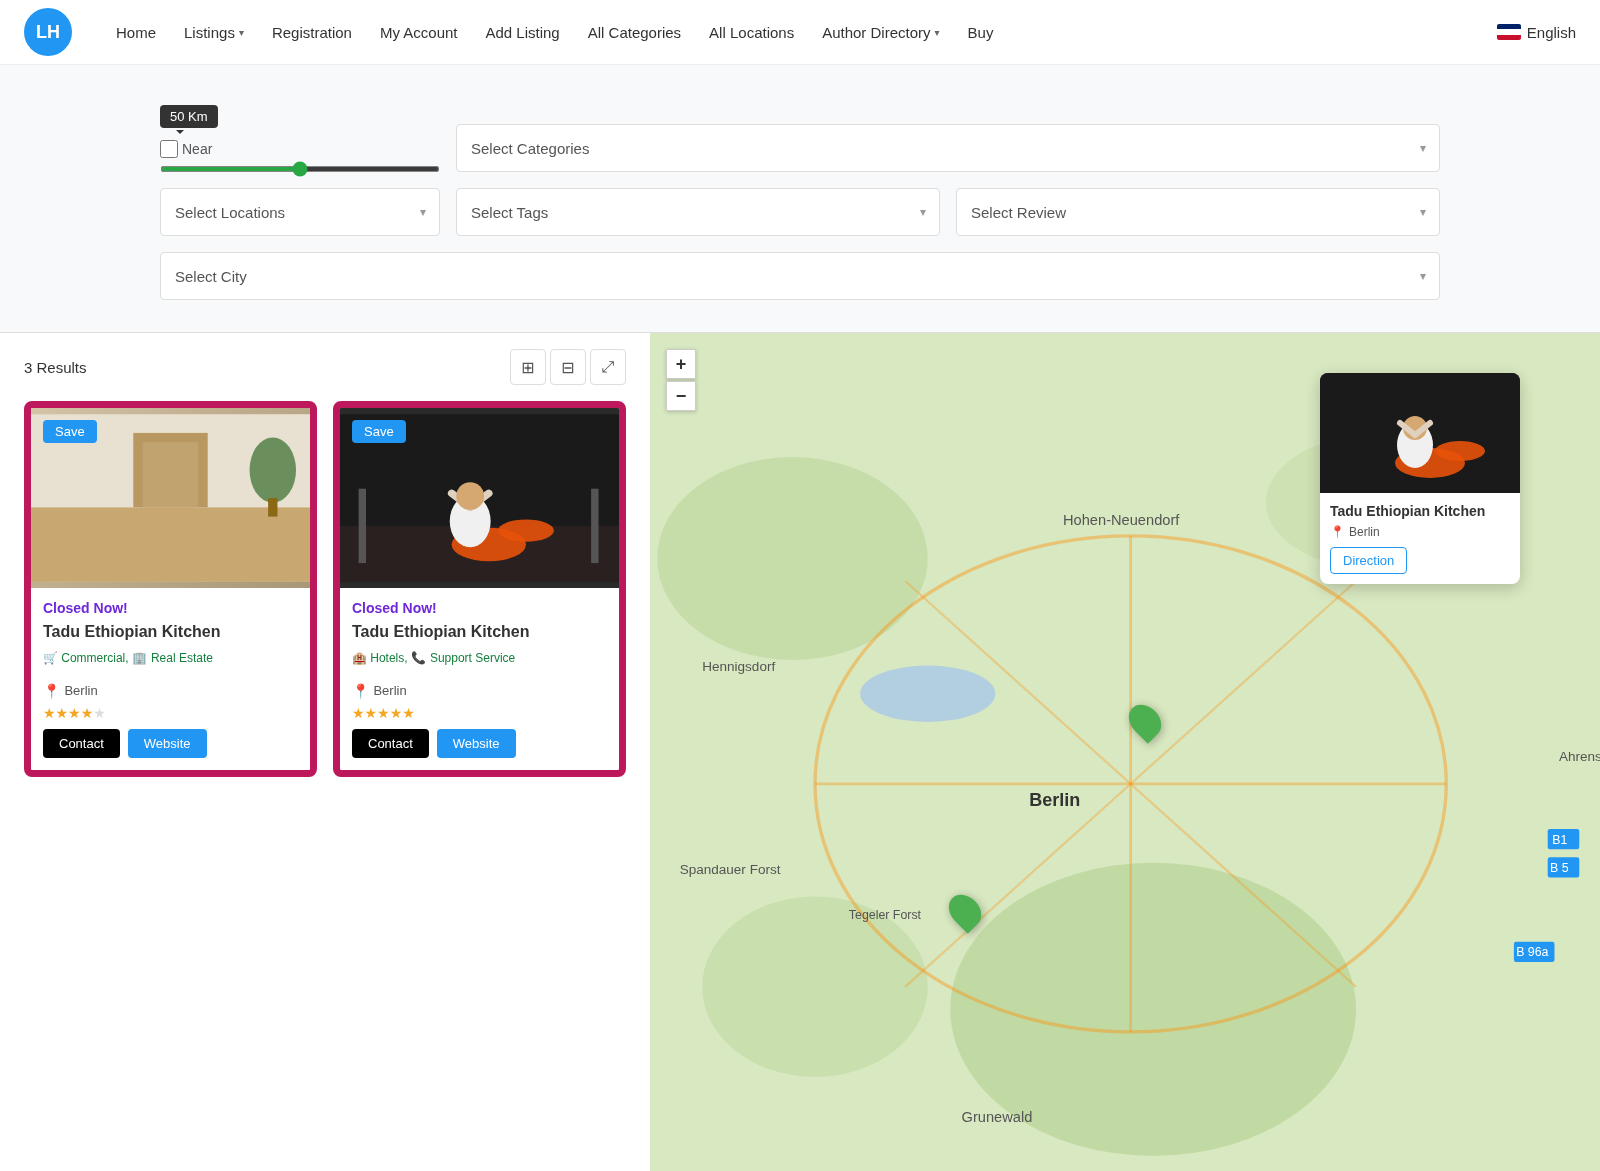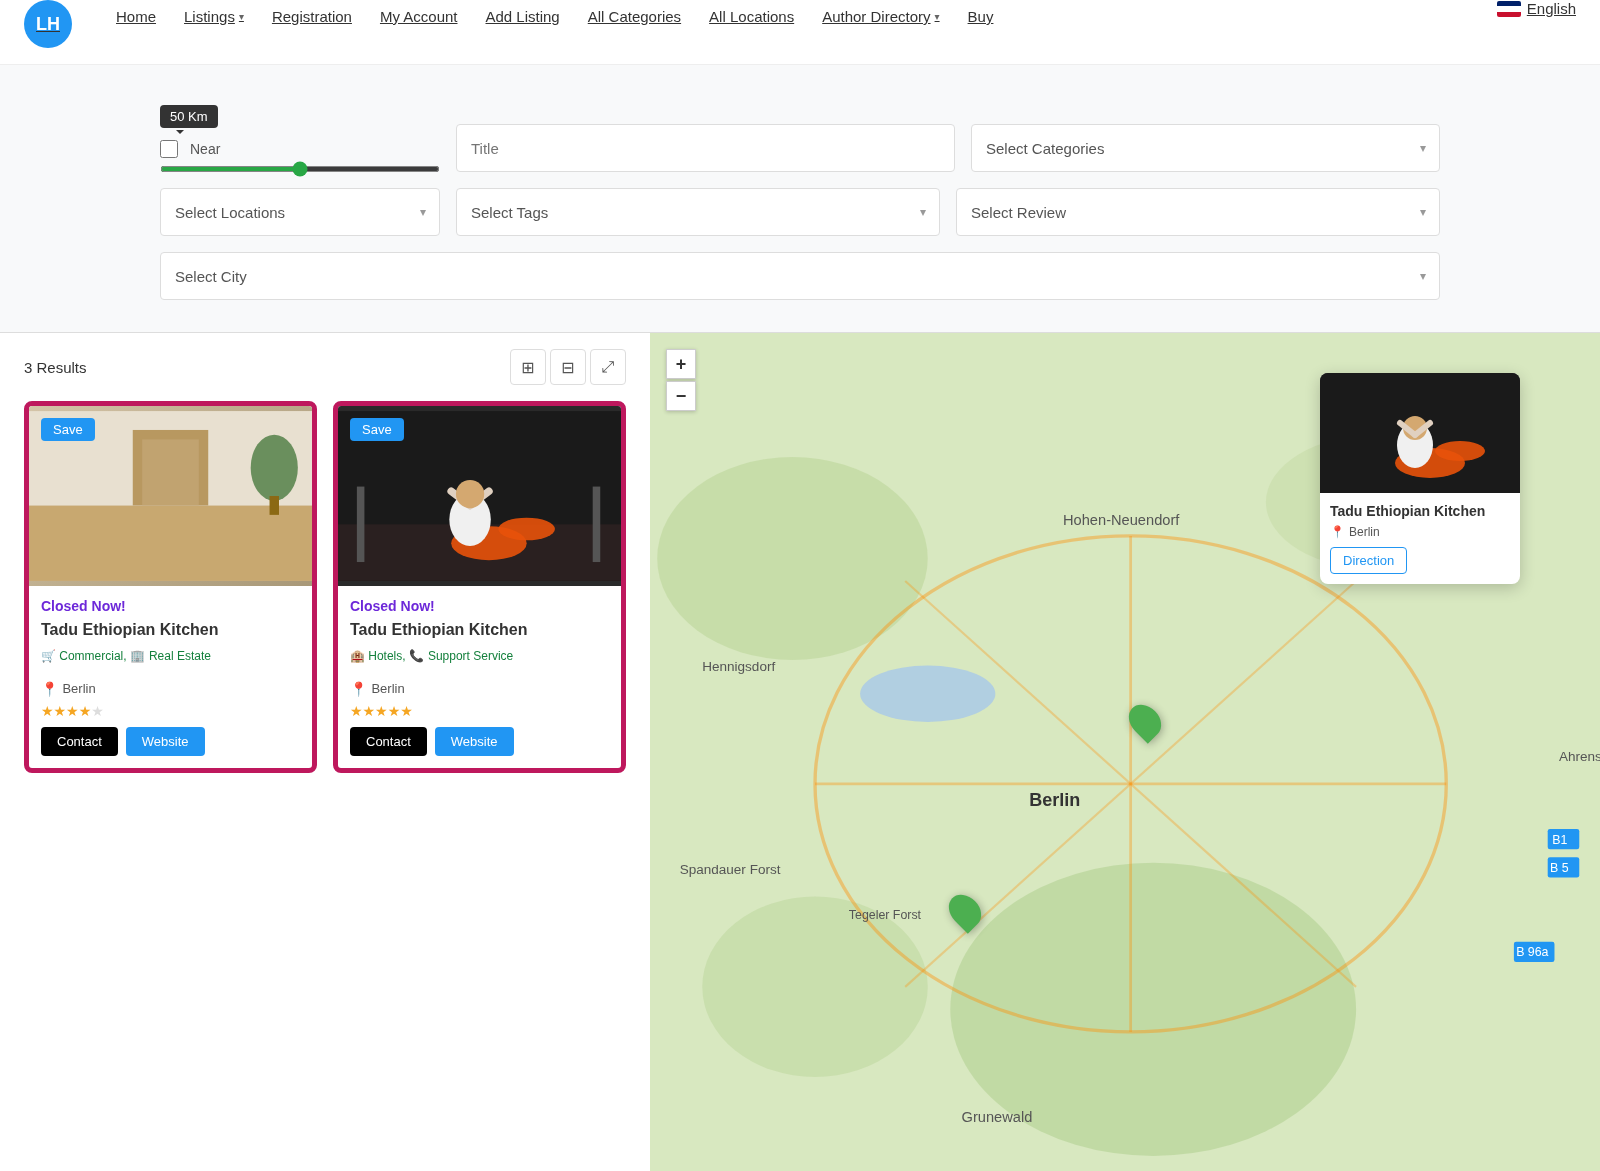--- a/index.html
+++ b/index.html
@@ -1,21 +1,21 @@
 <!DOCTYPE html>
 <html><head>
   <meta charset="utf-8">
   <style>
     * { box-sizing: border-box; margin: 0; padding: 0; }
     body { font-family: -apple-system, BlinkMacSystemFont, 'Segoe UI', sans-serif; background: #fff; color: #333; }
 
     
     .navbar {
-      display: flex; align-items: flex-start; padding: 0 24px; height: 65px;
-      background: #fff; border-bottom: 1px solid #eee; position: relative; z-index: 100; text-decoration: underline;
+      display: flex; align-items: center; padding: 0 24px; height: 65px;
+      background: #fff; border-bottom: 1px solid #eee; position: relative; z-index: 100;
     }
     .navbar-logo {
       width: 48px; height: 48px; border-radius: 50%; background: #2196F3;
       display: flex; align-items: center; justify-content: center;
       color: #fff; font-weight: bold; font-size: 18px; margin-right: 32px; flex-shrink: 0;
     }
     .navbar-links { display: flex; align-items: center; gap: 4px; flex: 1; }
     .nav-link {
       padding: 8px 12px; color: #333; text-decoration: none; font-size: 15px;
       white-space: nowrap; cursor: pointer;
@@ -26,21 +26,21 @@
     .nav-lang { display: flex; align-items: center; gap: 6px; font-size: 15px; cursor: pointer; }
     .flag { width: 24px; height: 16px; background: linear-gradient(to bottom, #012169 33%, #fff 33%, #fff 66%, #C8102E 66%); border-radius: 2px; position: relative; overflow: hidden; }
 
     
     .search-section {
       background: #f8f9fa; padding: 40px 24px 32px; border-bottom: 1px solid #ddd;
     }
     .search-container { max-width: 1280px; margin: 0 auto; }
     .search-row1 { display: flex; align-items: flex-end; gap: 16px; margin-bottom: 16px; }
     .near-control { display: flex; flex-direction: column; gap: 8px; min-width: 280px; }
-    .near-checkbox-row { display: flex; align-items: center; gap: 12px; }
+    .near-checkbox-row { display: flex; align-items: center; gap: 4px; }
     .near-checkbox { width: 18px; height: 18px; cursor: pointer; }
     .near-label { font-size: 14px; color: #555; }
     .km-tooltip {
       background: #333; color: #fff; padding: 4px 10px; border-radius: 4px;
       font-size: 13px; display: inline-block; position: relative;
       margin-bottom: 4px; align-self: flex-start;
     }
     .km-tooltip::after {
       content: ''; position: absolute; bottom: -6px; left: 16px;
       border: 4px solid transparent; border-top-color: #333; border-bottom: none;
@@ -74,21 +74,21 @@
     .results-left { width: 650px; padding: 16px 24px; overflow-y: auto; flex-shrink: 0; }
     .results-header { display: flex; align-items: center; justify-content: space-between; margin-bottom: 16px; }
     .results-count { font-size: 15px; color: #333; }
     .view-controls { display: flex; gap: 4px; }
     .view-btn {
       width: 36px; height: 36px; border: 1px solid #ddd; background: #fff;
       border-radius: 4px; display: flex; align-items: center; justify-content: center;
       cursor: pointer; color: #555; font-size: 16px;
     }
     .listings-grid { display: grid; grid-template-columns: 1fr 1fr; gap: 16px; }
-    .listing-card { border: 5px solid #be185d; border-radius: 8px; overflow: hidden; background: #fff; }
+    .listing-card { border: 7px solid #be185d; border-radius: 8px; overflow: hidden; background: #fff; }
     .card-image { position: relative; height: 180px; overflow: hidden; }
     .save-btn {
       position: absolute; top: 12px; left: 12px; background: #2196F3; color: #fff;
       border: none; border-radius: 4px; padding: 4px 12px; font-size: 13px; cursor: pointer;
     }
     .card-body { padding: 12px; }
     .closed-label { color: #6d28d9; font-weight: 600; font-size: 14px; margin-bottom: 6px; }
     .listing-title { font-size: 16px; font-weight: 600; color: #333; margin-bottom: 8px; line-height: 1.3; }
     .listing-categories { font-size: 12px; color: #15803d; margin-bottom: 18px; display: flex; flex-wrap: wrap; gap: 4px; }
     .cat-item { display: flex; align-items: center; gap: 3px; }
@@ -179,21 +179,20 @@
 
     <div class="search-row1">
       <div class="near-control">
         <div class="km-tooltip">50 Km</div>
         <div class="near-checkbox-row">
           <input type="checkbox" class="near-checkbox" style="">
           <label class="near-label">Near</label>
         </div>
         <input type="range" class="range-slider" min="0" max="100" value="50" style="">
       </div>
-      <input type="text" class="title-input" placeholder="Title" style="">
       <div class="select-container" style="flex:1;">
         <select class="select-native">
           <option value="">Select Categories</option>
         </select>
         <span class="dropdown-arrow">▾</span>
       </div>
     </div>
 
     <div class="search-row2">
       <div class="select-container" style="min-width:280px;">

